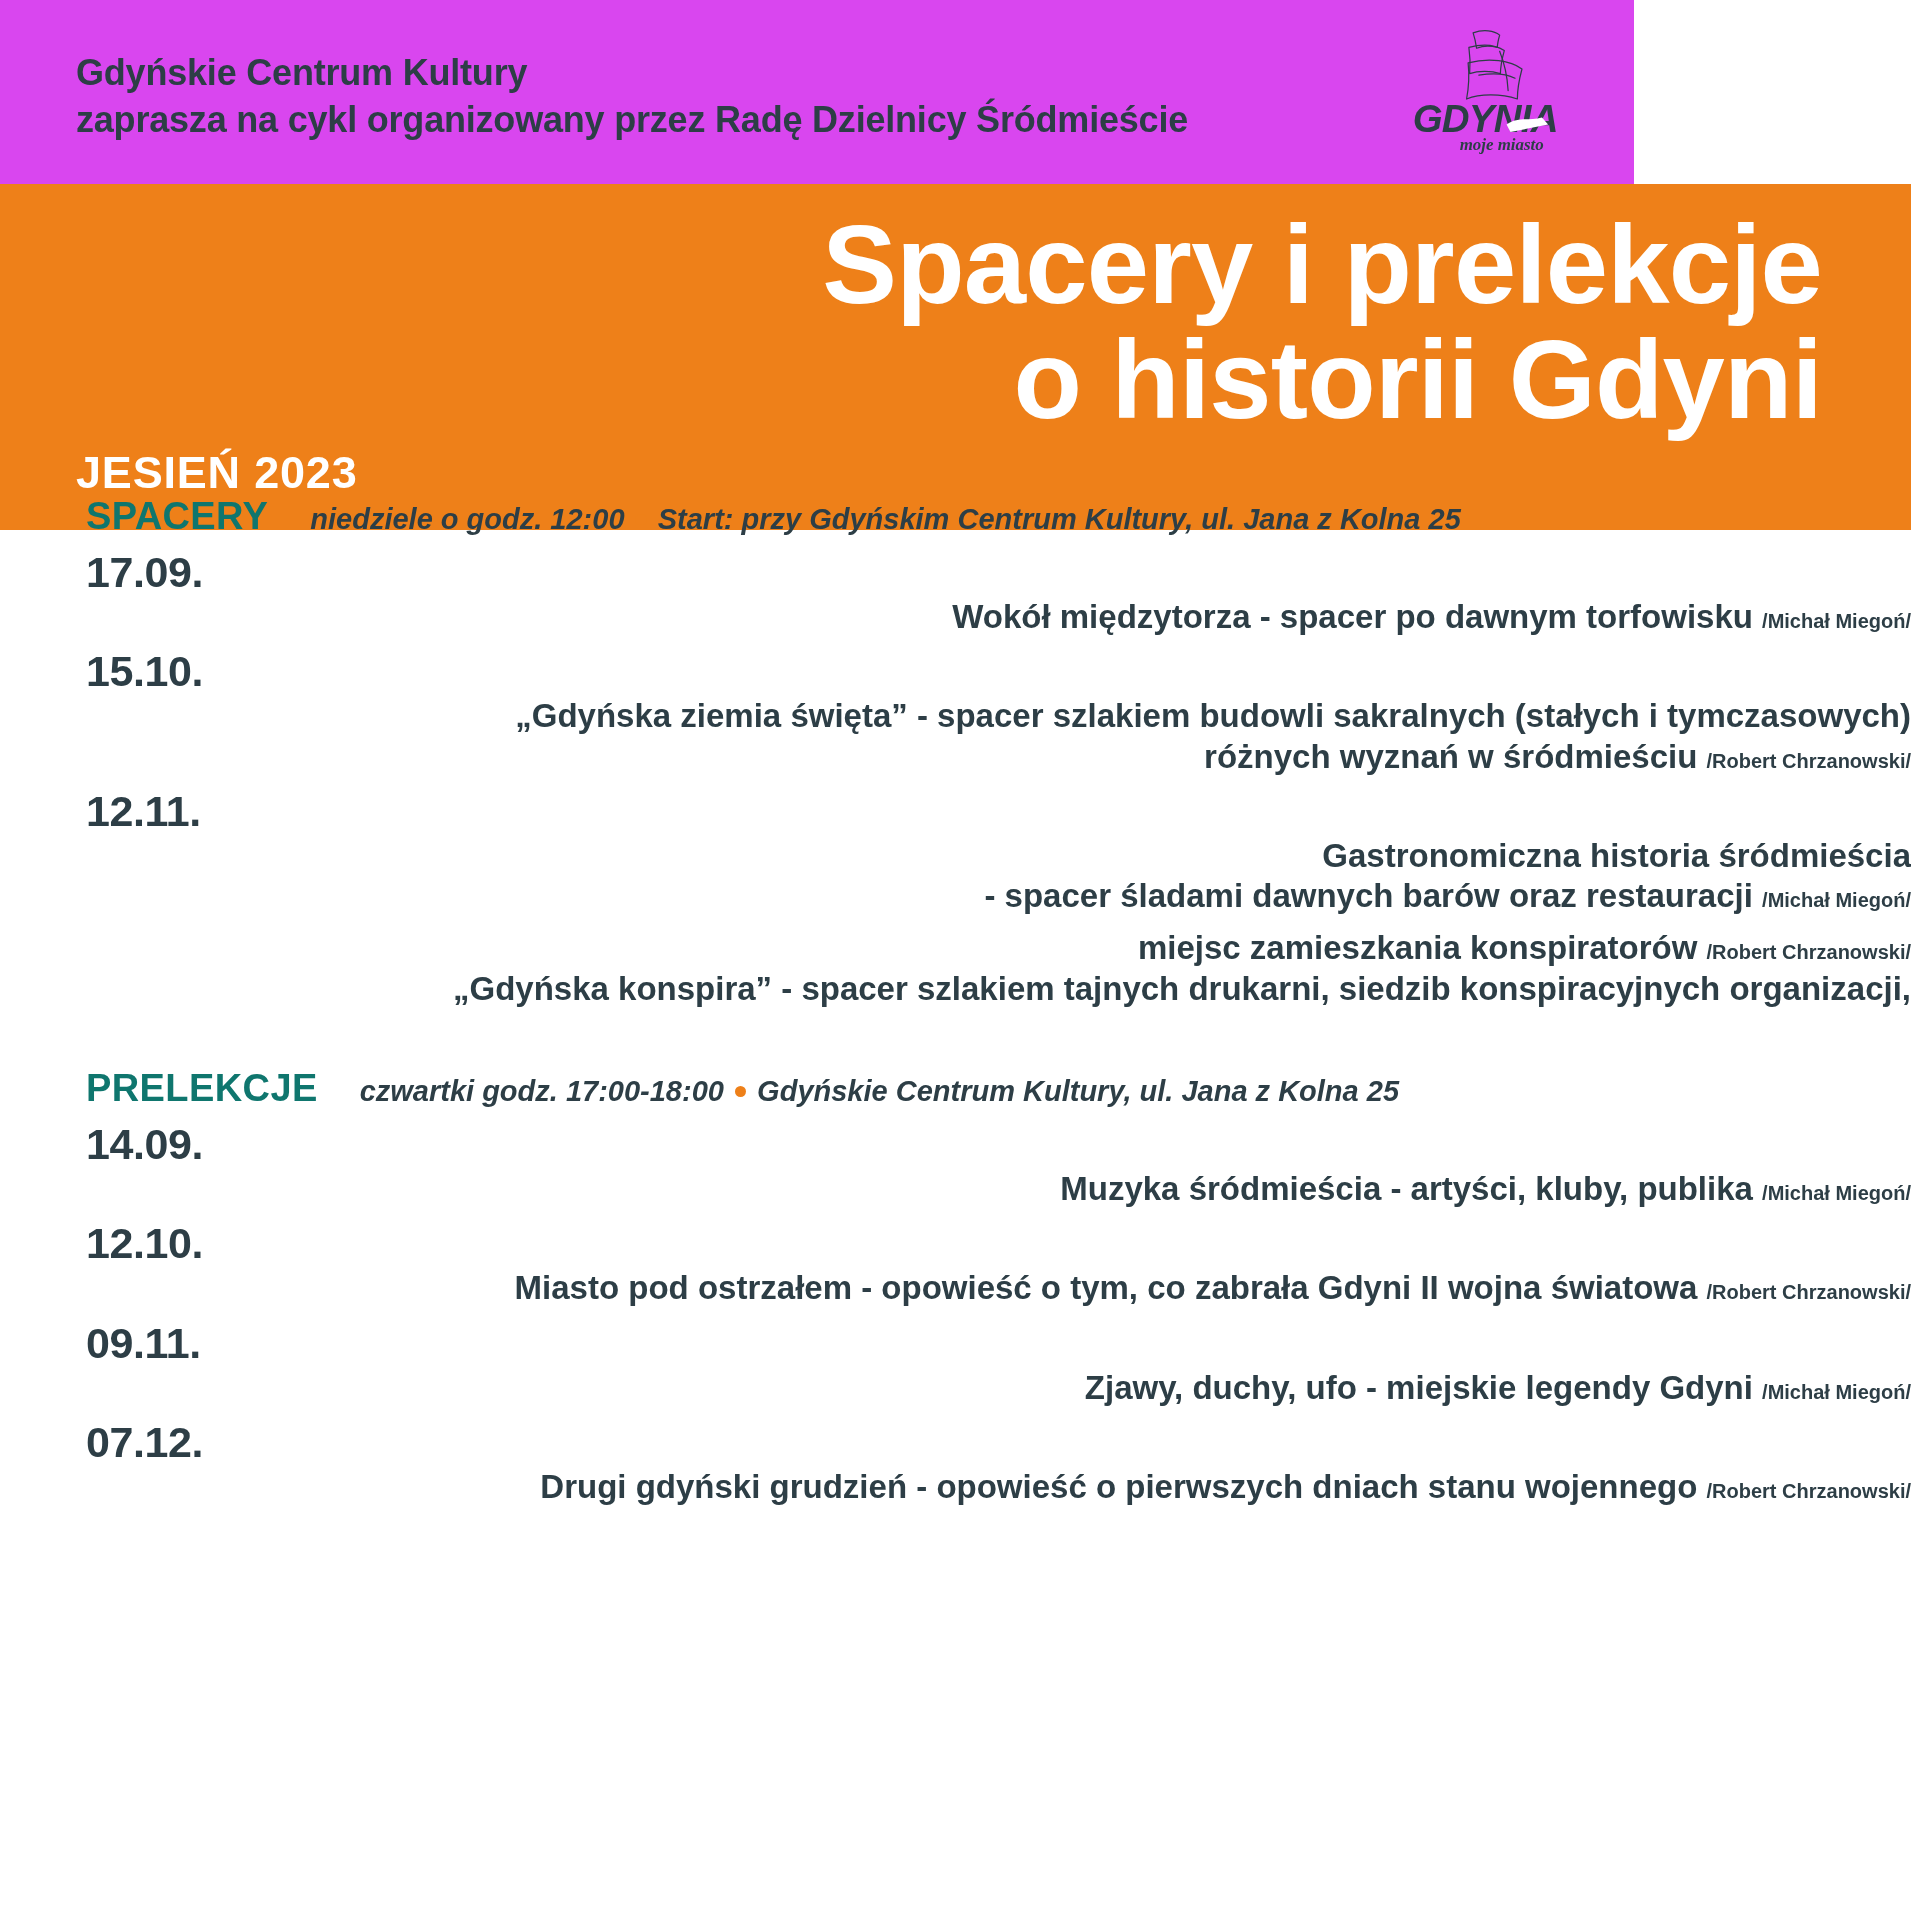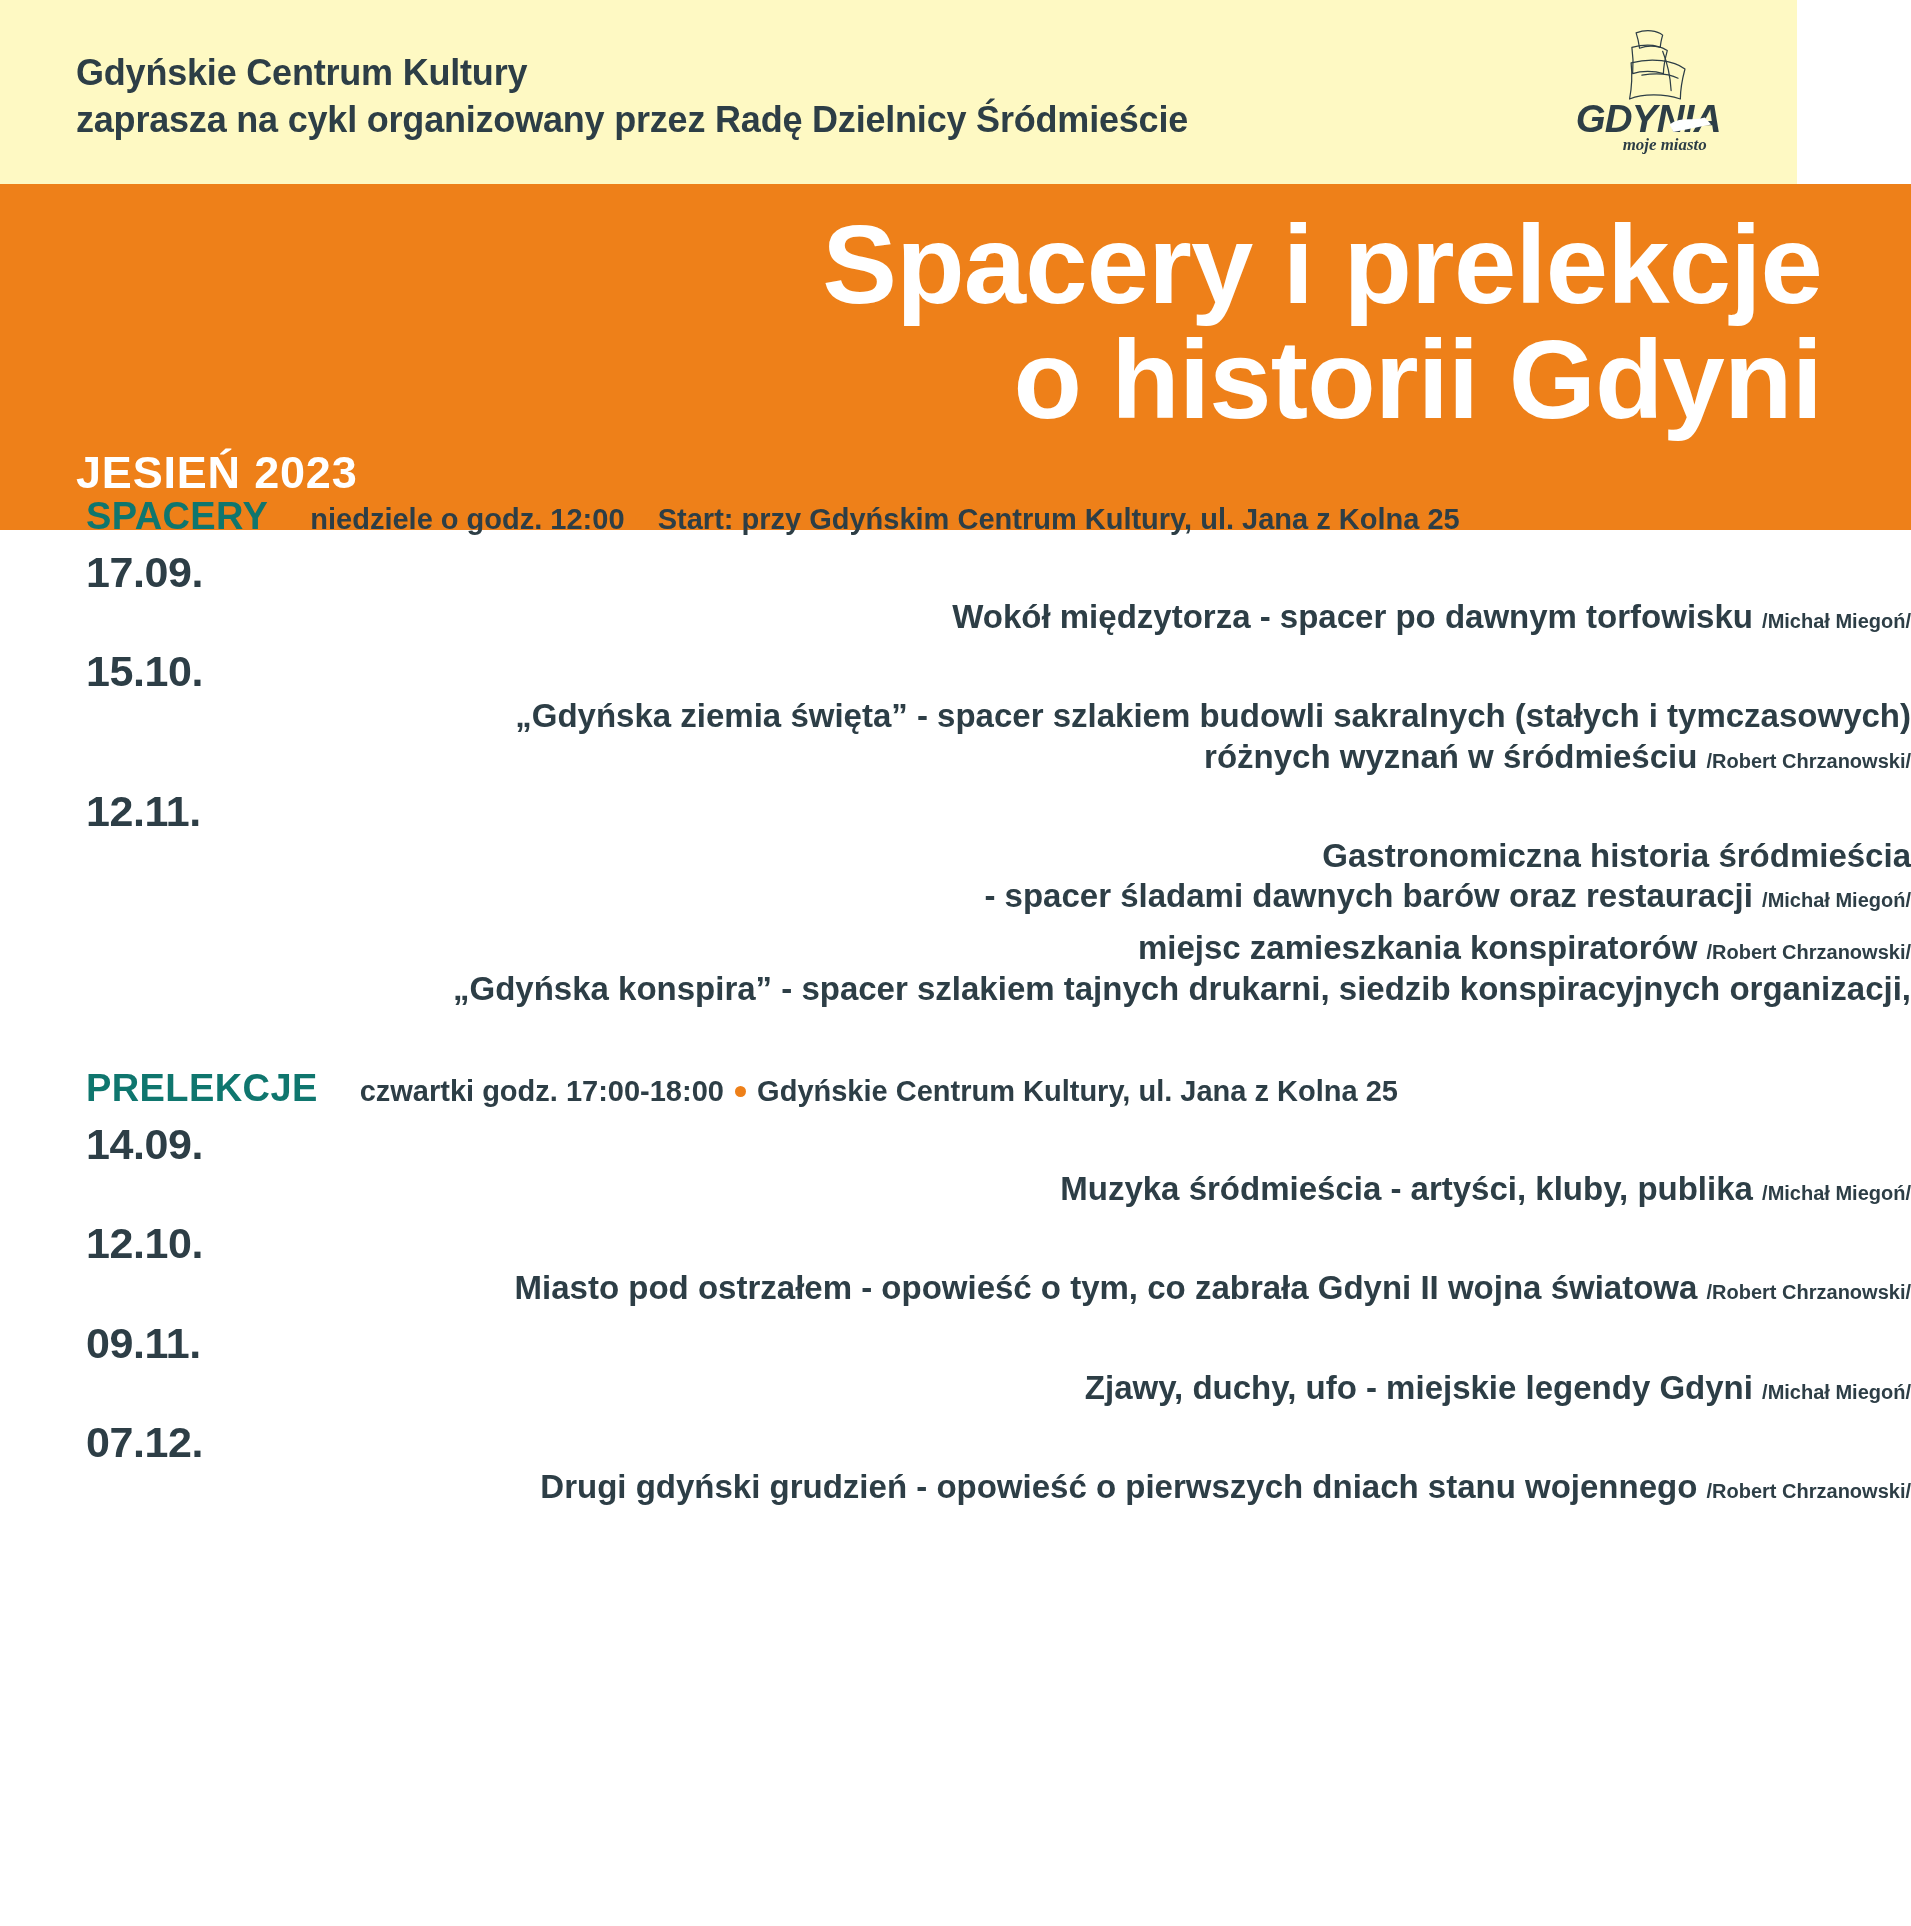--- a/index.html
+++ b/index.html
@@ -12,22 +12,22 @@
   }
   .poster{
     position:relative;
     width:1911px;height:2695px;
     background:#fff;
     overflow:hidden;
   }
 
   
   .topbar{
-    position:absolute;left:0;top:0;width:1797px;height:184px;
-    background:#fef9c3;
+    position:absolute;left:0;top:0;width:1634px;height:184px;
+    background:#d946ef;
   }
   .org-lines{
     position:absolute;left:76px;top:50px;
     color:#2D3E46;
     font-weight:bold;
     font-size:36px;
     line-height:1.30;
     letter-spacing:-0.2px;
     font-stretch:condensed;
   }
@@ -80,21 +80,21 @@
     font-size:38px;
     letter-spacing:0.4px;
     margin-right:42px;
     white-space:nowrap;
   }
   .sec-meta{
     color:#2D3E46;
     font-weight:bold;
     font-size:29px;
     white-space:nowrap;
-    display:flex;align-items:center;
+    display:flex;align-items:center;font-style:italic;
   }
   .dot{
     display:inline-block;
     width:11.6px;height:11.6px;border-radius:50%;
     background:#EE8019;
     margin:0 10.8px;
     flex:none;
   }
 
   .event{margin-top:12px;}

